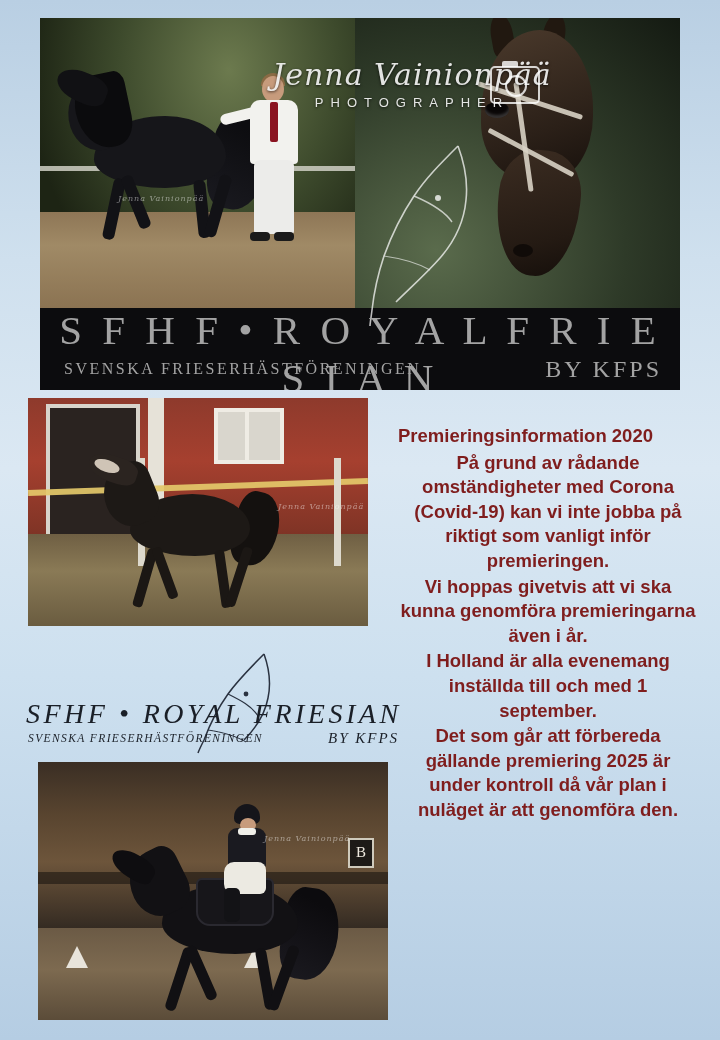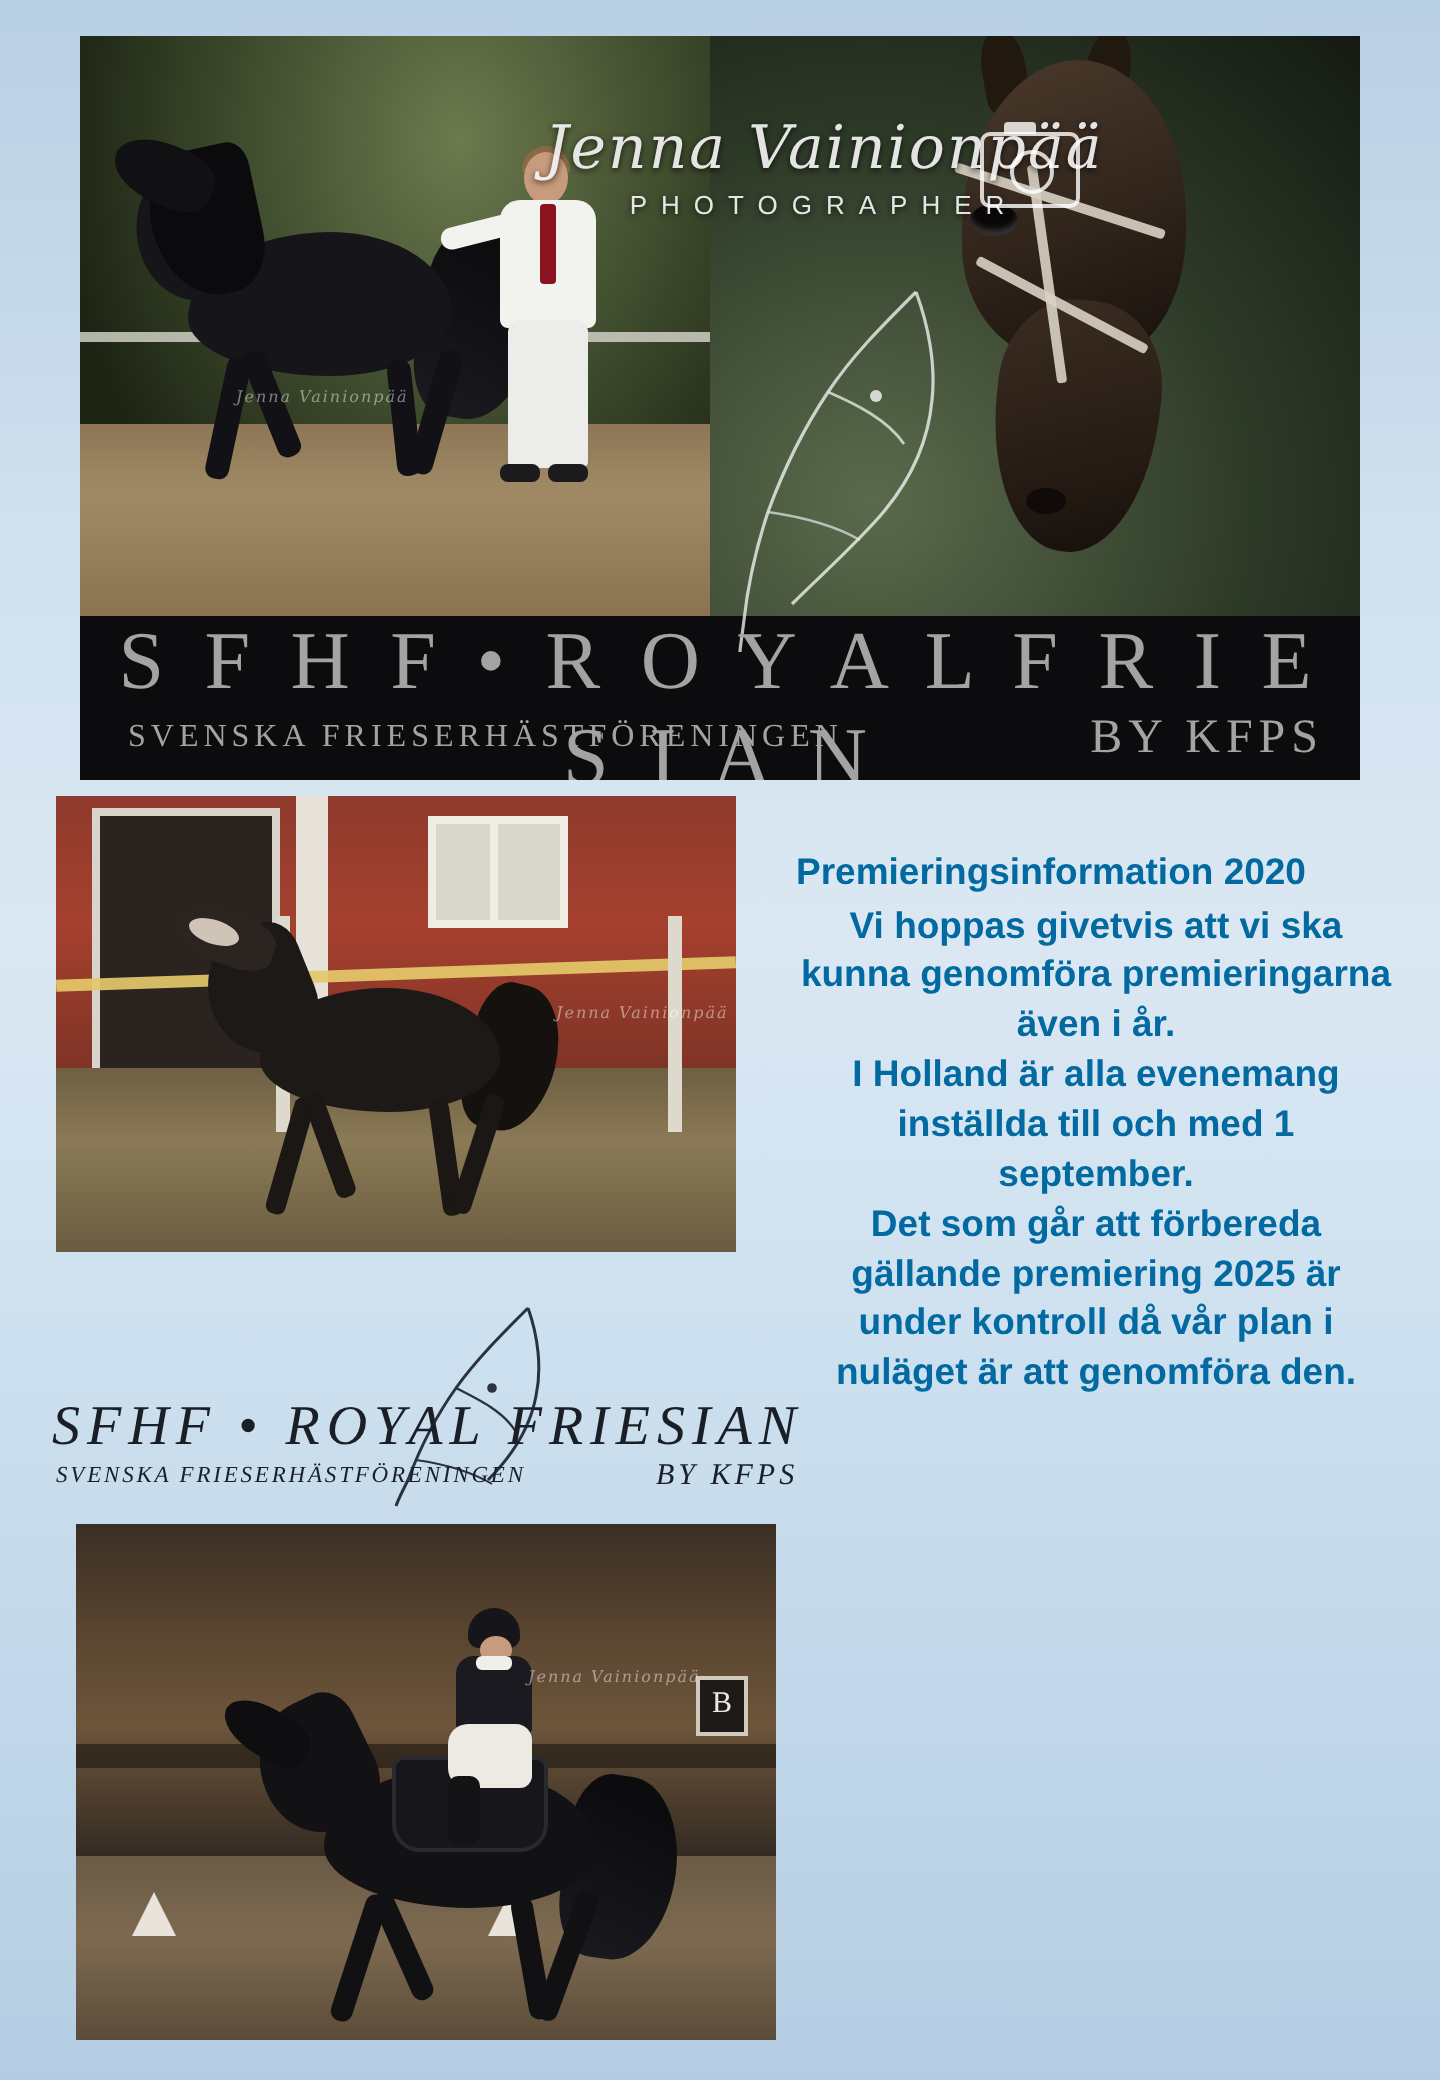--- a/index.html
+++ b/index.html
@@ -623,21 +623,21 @@
     background: #131316;
     border-radius: 5px;
   }
 
   
   .text-col {
     position: absolute;
     left: 398px;
     top: 424px;
     width: 300px;
-    color: #0369a1;
+    color: #7f1d1d;
     text-align: center;
     font-size: 18.5px;
     line-height: 1.33;
     font-weight: bold;
   }
   .text-col .headline {
     text-align: left;
     margin-bottom: 2px;
   }
   .text-col p {
@@ -777,16 +777,17 @@
       <div class="collar"></div>
       <div class="breeches"></div>
       <div class="boot"></div>
     </div>
   </div>
   <div class="wm-small" style="left:226px; top:72px;">Jenna Vainionpää</div>
 </div>
 
 <div class="text-col">
   <div class="headline">Premieringsinformation 2020</div>
+  <p>På grund av rådande omständigheter med Corona (Covid-19) kan vi inte jobba på riktigt som vanligt inför premieringen.</p>
   <p>Vi hoppas givetvis att vi ska kunna genomföra premieringarna även i år.</p>
   <p>I Holland är alla evenemang inställda till och med 1 september.</p>
   <p>Det som går att förbereda gällande premiering 2025 är under kontroll då vår plan i nuläget är att genomföra den.</p>
 </div>
 
 </body></html>

